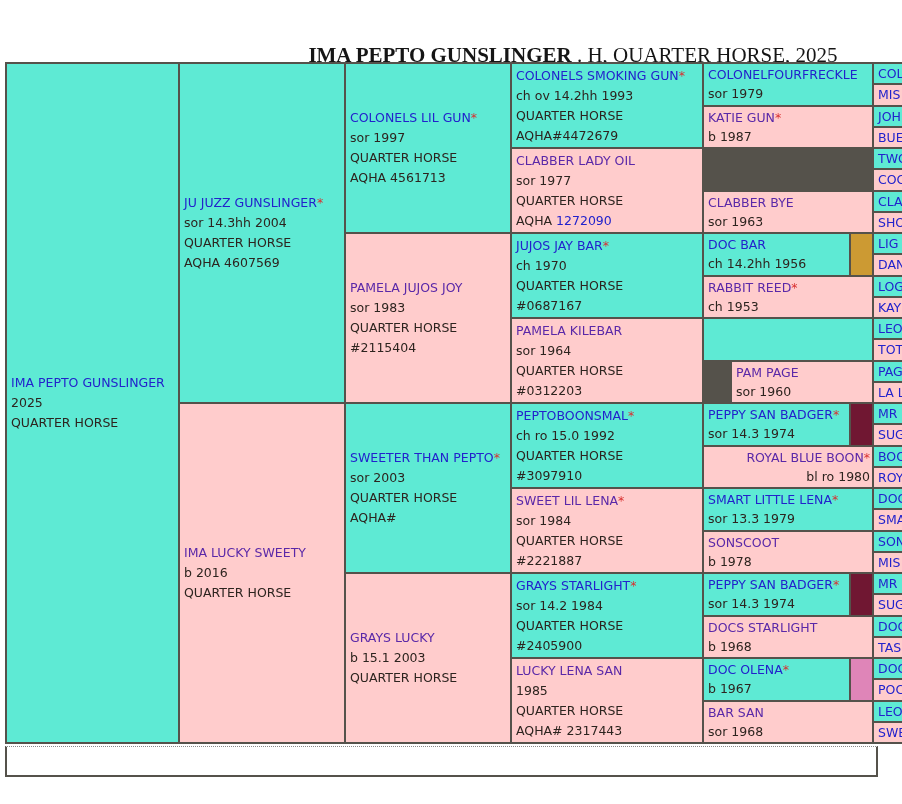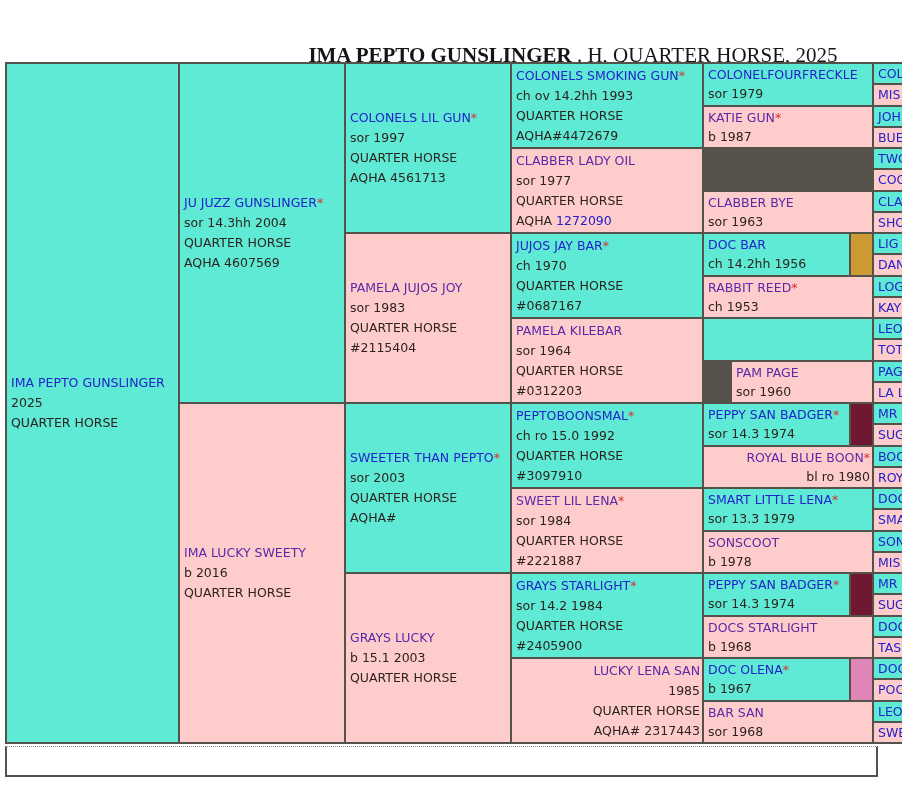--- a/index.html
+++ b/index.html
@@ -126,21 +126,21 @@
         <div class="detail">sor 1984</div>
         <div class="detail">QUARTER HORSE</div>
         <div class="detail">#2221887</div>
       </div>
       <div class="cell bg-blue tall" style="grid-area: 25 / 4 / span 4;">
         <div><a class="horse">GRAYS STARLIGHT</a><span class="ast">*</span></div>
         <div class="detail">sor 14.2 1984</div>
         <div class="detail">QUARTER HORSE</div>
         <div class="detail">#2405900</div>
       </div>
-      <div class="cell bg-pink tall" style="grid-area: 29 / 4 / span 4; text-align: right;">
+      <div class="cell bg-pink tall" style="grid-area: 29 / 4 / span 4;">
         <div><a class="horse visited">LUCKY LENA SAN</a></div>
         <div class="detail">1985</div>
         <div class="detail">QUARTER HORSE</div>
         <div class="detail">AQHA# 2317443</div>
       </div>
       <div class="cell bg-blue" style="grid-area: 1 / 5 / span 2;">
         <div><a class="horse">COLONELFOURFRECKLE</a></div>
         <div class="detail">sor 1979</div>
       </div>
       <div class="cell bg-pink" style="grid-area: 3 / 5 / span 2;">

